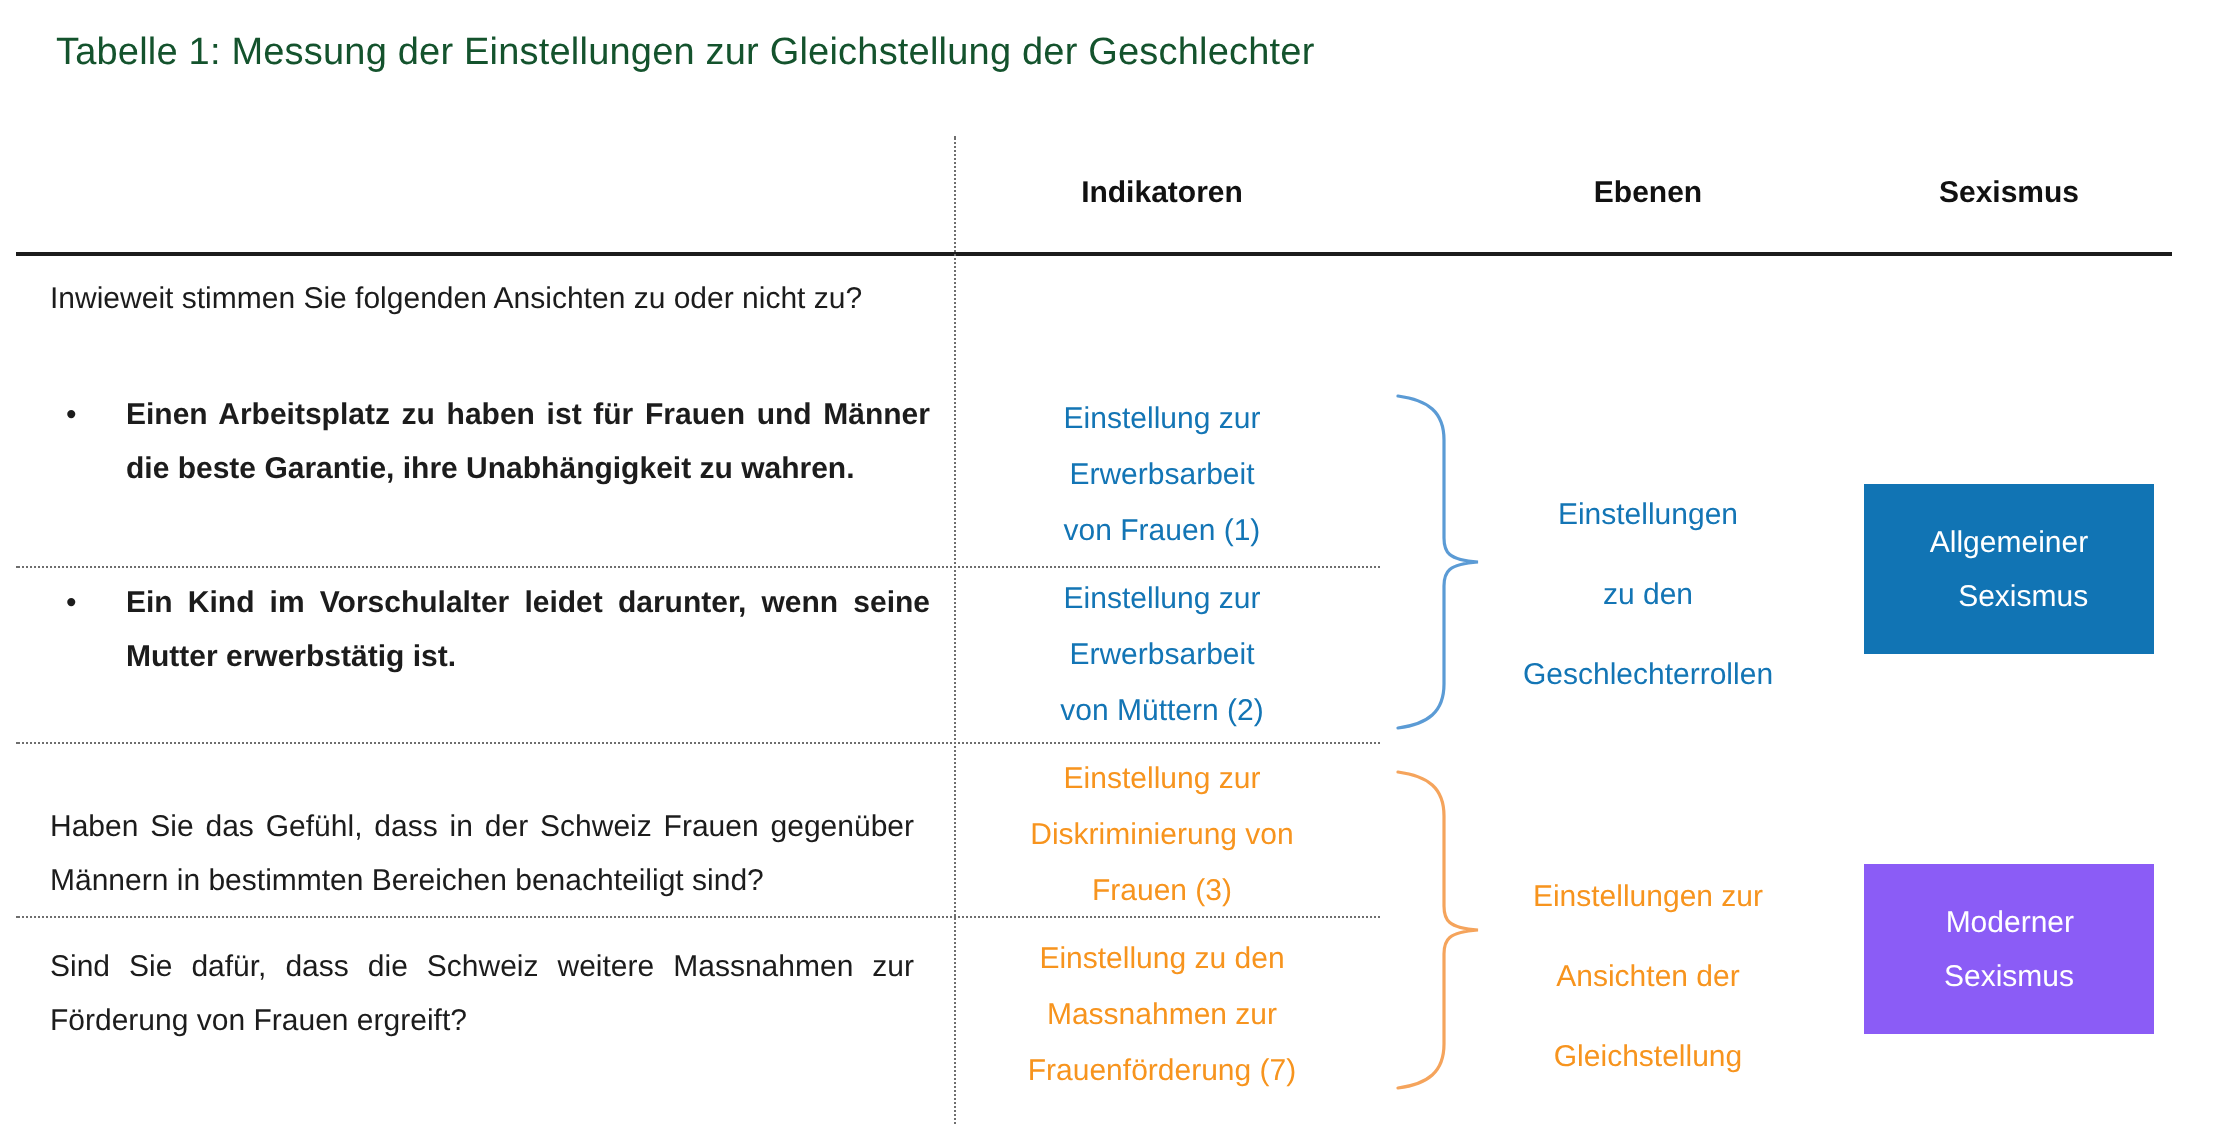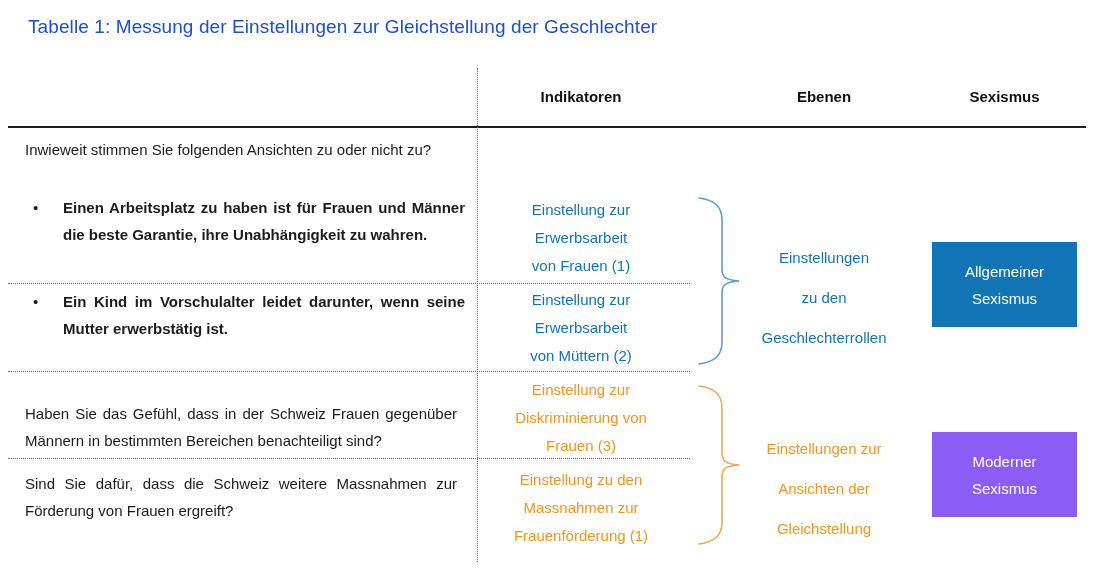--- a/index.html
+++ b/index.html
@@ -8,21 +8,21 @@
     width:1114px;height:573px;
     background:#ffffff;
     font-family:"Liberation Sans", sans-serif;
     color:#1a1a1a;
     overflow:hidden;
   }
   .abs{position:absolute;}
   .title{
     left:28px;top:16px;
     font-size:19px;
-    color:#1d4ed8;
+    color:#14532d;
     letter-spacing:.1px;
   }
   .colhead{
     top:88px;
     font-size:15px;
     font-weight:bold;
     text-align:center;
     color:#111;
   }
   .rule-solid{
@@ -57,21 +57,21 @@
     left:739px;width:170px;
     font-size:15px;line-height:40px;
     text-align:center;
     white-space:pre-line;
   }
   .blue-t{color:#1375B5;}
   .orange-t{color:#F7941E;}
   .sexbox{
     left:932px;width:145px;
     display:flex;align-items:center;justify-content:center;
-    text-align:center;
+    text-align:right;
     color:#ffffff;
     font-size:15px;line-height:27px;
     white-space:pre-line;
   }
   .sexbox.blue-b{top:242px;height:85px;background:#1174B4;}
   .sexbox.orange-b{top:432px;height:85px;background:#8b5cf6;}
   .brace{left:697px;}
 </style>
 </head>
 <body>
@@ -109,21 +109,21 @@
 Erwerbsarbeit
 von Frauen (1)</div>
   <div class="abs ind blue-t" style="top:286px;">Einstellung zur
 Erwerbsarbeit
 von Müttern (2)</div>
   <div class="abs ind orange-t" style="top:376px;">Einstellung zur
 Diskriminierung von
 Frauen (3)</div>
   <div class="abs ind orange-t" style="top:466px;">Einstellung zu den
 Massnahmen zur
-Frauenförderung (1)</div>
+Frauenförderung (7)</div>
 
   <svg class="abs brace" style="top:196px;" width="44" height="170" viewBox="0 0 44 170">
     <path d="M 2 2 C 17 4 25 10 25 24 L 25 73 C 25 80 27 84 42 85 C 27 86 25 90 25 97 L 25 146 C 25 160 17 166 2 168" fill="none" stroke="#5B9BD5" stroke-width="1.6" stroke-linecap="round"></path>
   </svg>
   <svg class="abs brace" style="top:384px;" width="44" height="162" viewBox="0 0 44 162">
     <path d="M 2 2 C 17 4 25 10 25 24 L 25 69 C 25 76 27 80 42 81 C 27 82 25 86 25 93 L 25 138 C 25 152 17 158 2 160" fill="none" stroke="#F5A45C" stroke-width="1.6" stroke-linecap="round"></path>
   </svg>
 
   <div class="abs lvl blue-t" style="top:238px;">Einstellungen
 zu den

